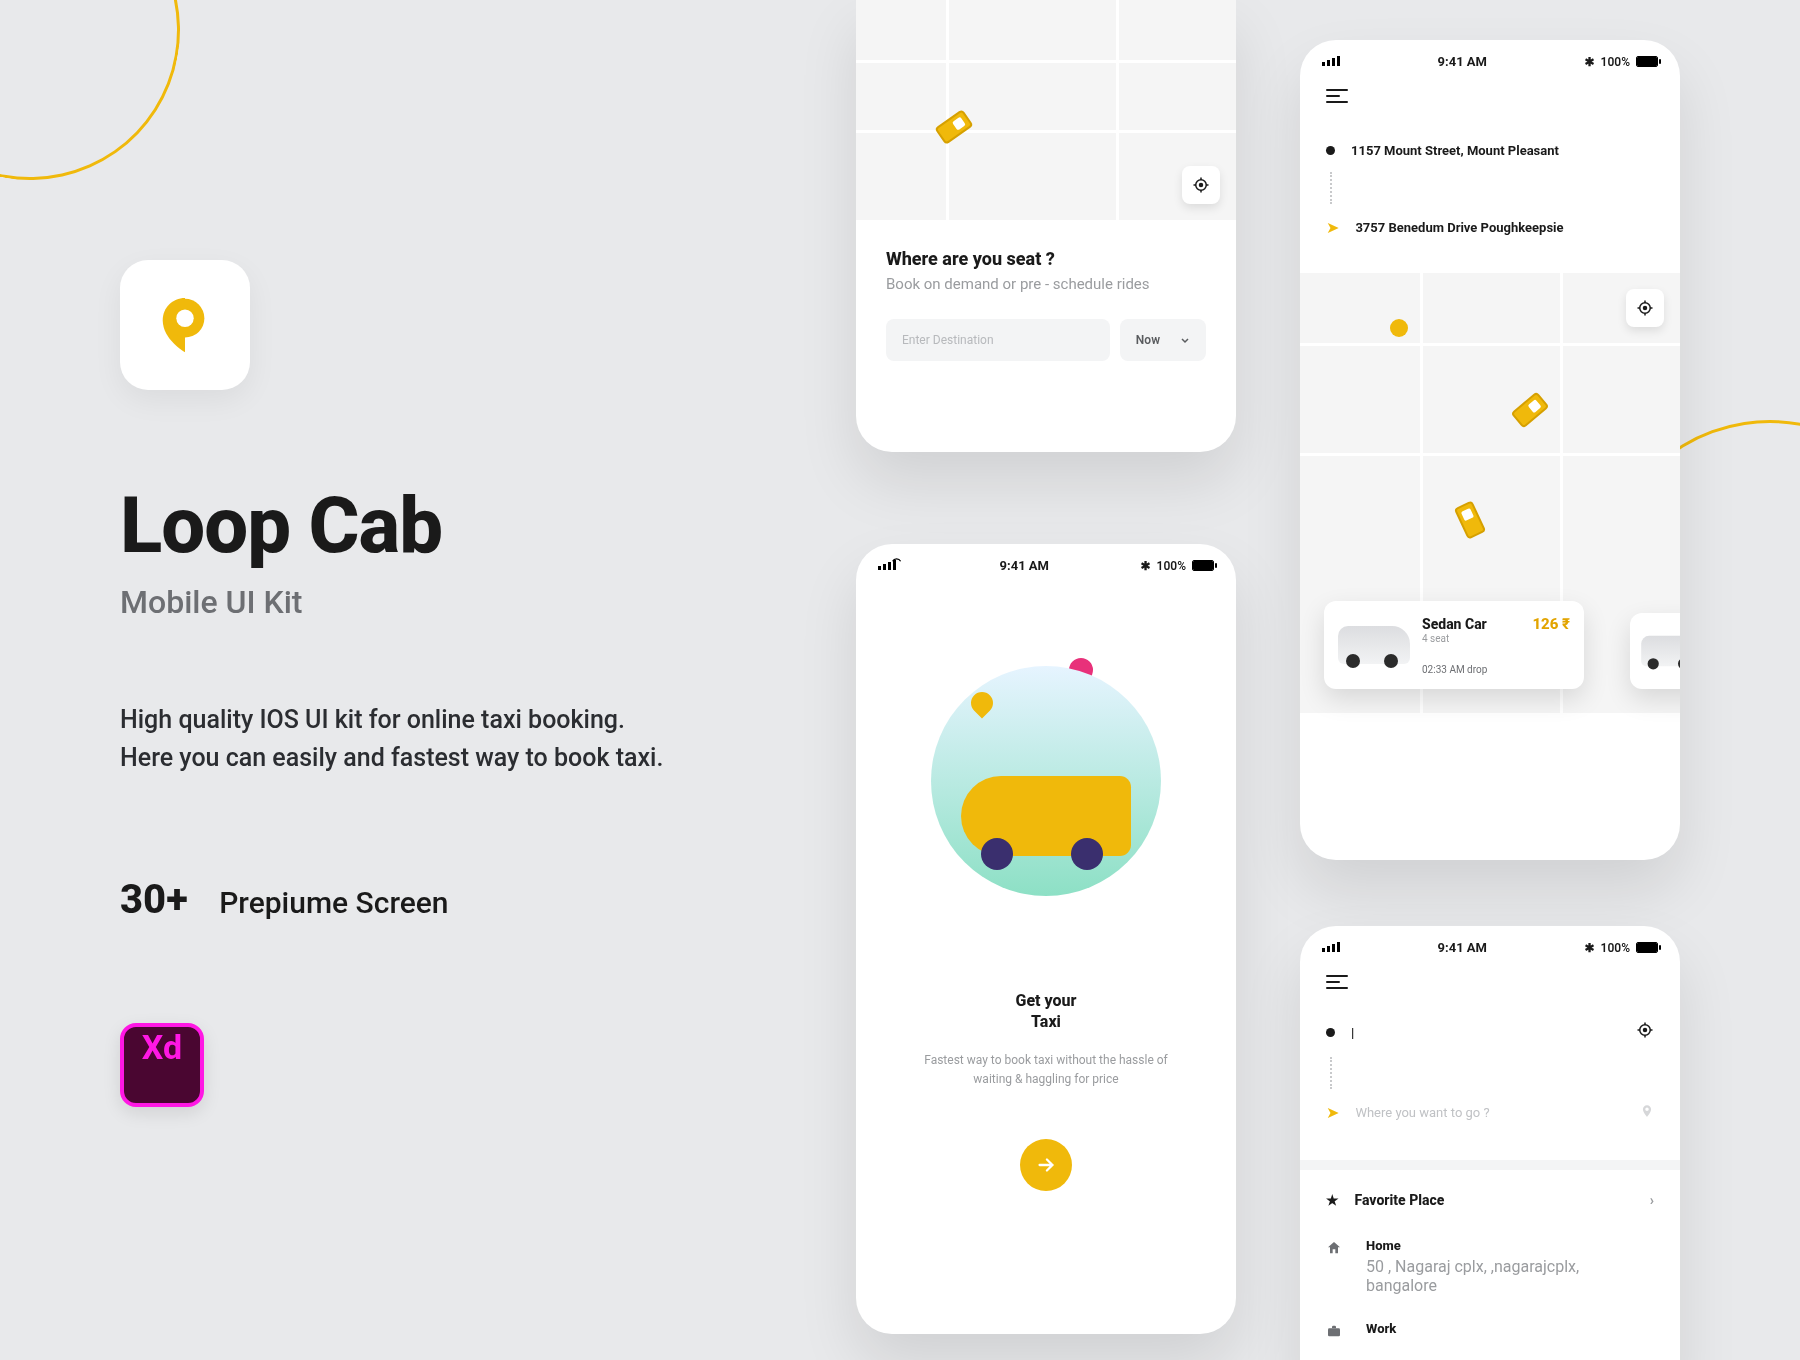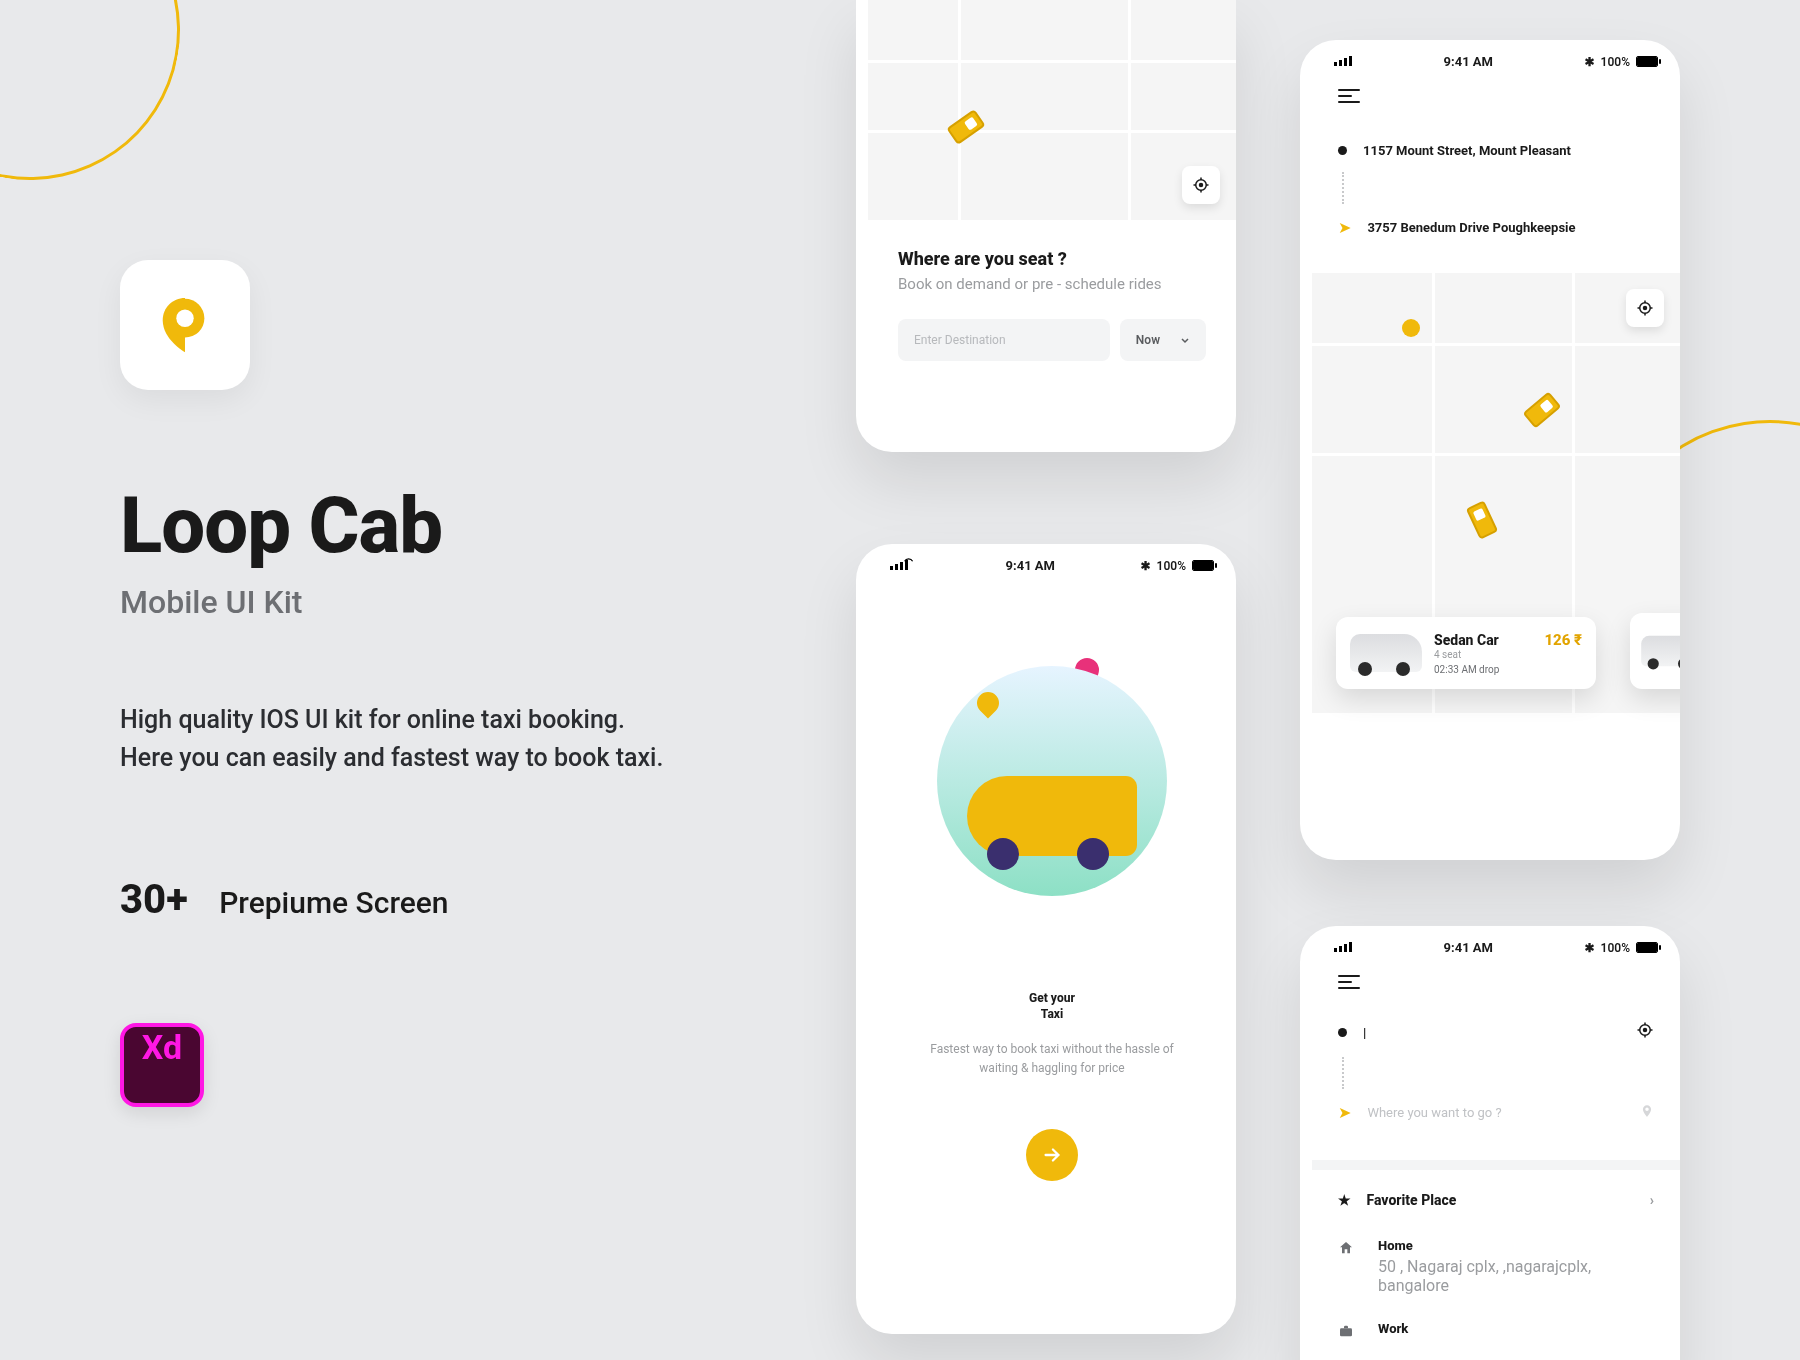--- a/index.html
+++ b/index.html
@@ -67,21 +67,20 @@
   }
 
   
   .phone {
     position: absolute;
     width: 380px;
     background: #fff;
     border-radius: 36px;
     box-shadow: 0 30px 60px rgba(0,0,0,0.1);
     overflow: hidden;
-    padding-left: 12px;
   }
   .status-bar {
     display: flex; justify-content: space-between; align-items: center;
     padding: 14px 22px 8px;
     font-size: 13px; font-weight: 700; color: #1a1a1a;
   }
   .status-bar .sb-right { display:flex; align-items:center; gap:6px; font-weight:600; font-size:12px;}
   .battery { display:inline-block; width:22px; height:11px; border:1.5px solid #000; border-radius:2px; position:relative;}
   .battery::after{content:"";position:absolute;right:-4px;top:2px;width:2px;height:5px;background:#000;border-radius:1px;}
   .battery i{display:block;width:100%;height:100%;background:#000;border-radius:1px;}
@@ -118,41 +117,41 @@
   .illus { height: 360px; display:flex; align-items:center; justify-content:center; padding-top:40px;}
   .illus-circle {
     width:230px; height:230px; border-radius:50%;
     background: linear-gradient(180deg,#e6f4ff 0%, #8de0c5 100%);
     position:relative; overflow:hidden;
   }
   .illus-car{position:absolute;bottom:40px;left:30px;width:170px;height:80px;background:#f0b90b;border-radius:50px 14px 14px 50px;}
   .illus-car::after{content:"";position:absolute;bottom:-14px;left:20px;width:32px;height:32px;background:#3a2f6e;border-radius:50%;box-shadow:90px 0 0 #3a2f6e;}
   .pin-y{position:absolute;top:26px;left:40px;width:22px;height:22px;background:#f0b90b;border-radius:50% 50% 50% 0;transform:rotate(-45deg);}
   .pin-p{position:absolute;top:-8px;right:68px;width:24px;height:24px;background:#e8317a;border-radius:50% 50% 50% 0;transform:rotate(-45deg);}
-  .onb-title{text-align:center;font-size:12px;font-weight:800;color:#1a1a1a;margin-top:50px;line-height:1.3;}
+  .onb-title{text-align:center;font-size:16px;font-weight:800;color:#1a1a1a;margin-top:50px;line-height:1.3;}
   .onb-sub{text-align:center;font-size:12px;color:#9a9c9f;margin-top:18px;padding:0 50px;line-height:1.6;}
   .arrow-btn{margin:50px auto 0;width:52px;height:52px;background:#f0b90b;border-radius:50%;display:flex;align-items:center;justify-content:center;}
   .arrow-btn svg{width:22px;height:22px;stroke:#fff;}
 
   
   .phone-c { left: 1300px; top: 40px; height: 820px; }
   .addr-block{padding: 18px 26px 22px;}
   .addr-row{display:flex;align-items:center;gap:16px;padding:14px 0;}
   .addr-dot{width:9px;height:9px;background:#1a1a1a;border-radius:50%;}
   .addr-arrow{color:#f0b90b;font-size:16px;}
   .addr-text{font-size:13px;font-weight:700;color:#1a1a1a;}
   .addr-line{width:1px;height:32px;border-left:2px dotted #c8c9cb;margin-left:4px;}
   .phone-c .map{height:440px;}
   .car-card{position:absolute;bottom:24px;left:24px;width:260px;background:#fff;border-radius:12px;box-shadow:0 10px 26px rgba(0,0,0,0.12);padding:14px;display:flex;gap:12px;align-items:center;}
   .car-img{width:72px;height:38px;background:linear-gradient(180deg,#dcdde0,#f2f3f4);border-radius:10px 18px 6px 6px;position:relative;}
   .car-img::after{content:"";position:absolute;bottom:-4px;left:8px;width:14px;height:14px;background:#2b2b2b;border-radius:50%;box-shadow:38px 0 0 #2b2b2b;}
   .car-info{flex:1;}
   .car-name{font-size:14px;font-weight:800;color:#1a1a1a;}
   .car-seat{font-size:10px;color:#9a9c9f;}
-  .car-drop{font-size:10px;color:#6d6f73;margin-top:4px;}
+  .car-drop{font-size:10px;color:#6d6f73;margin-top:20px;}
   .car-price{font-size:15px;font-weight:800;color:#e2a400;}
   .car-card-peek{position:absolute;bottom:24px;right:-30px;width:80px;height:76px;background:#fff;border-radius:12px 0 0 12px;box-shadow:0 10px 26px rgba(0,0,0,0.12);display:flex;align-items:center;justify-content:center;}
   .car-card-peek .car-img{transform:scale(0.8);}
 
   
   .phone-d { left: 1300px; top: 926px; height: 460px; border-bottom-left-radius:0;border-bottom-right-radius:0;}
   .search-block{padding:10px 26px 16px;}
   .search-row{display:flex;align-items:center;gap:16px;padding:14px 0;}
   .search-input{flex:1;font-size:13px;color:#c0c2c5;border:none;outline:none;}
   .search-input.cursor{color:#1a1a1a;font-weight:700;}

